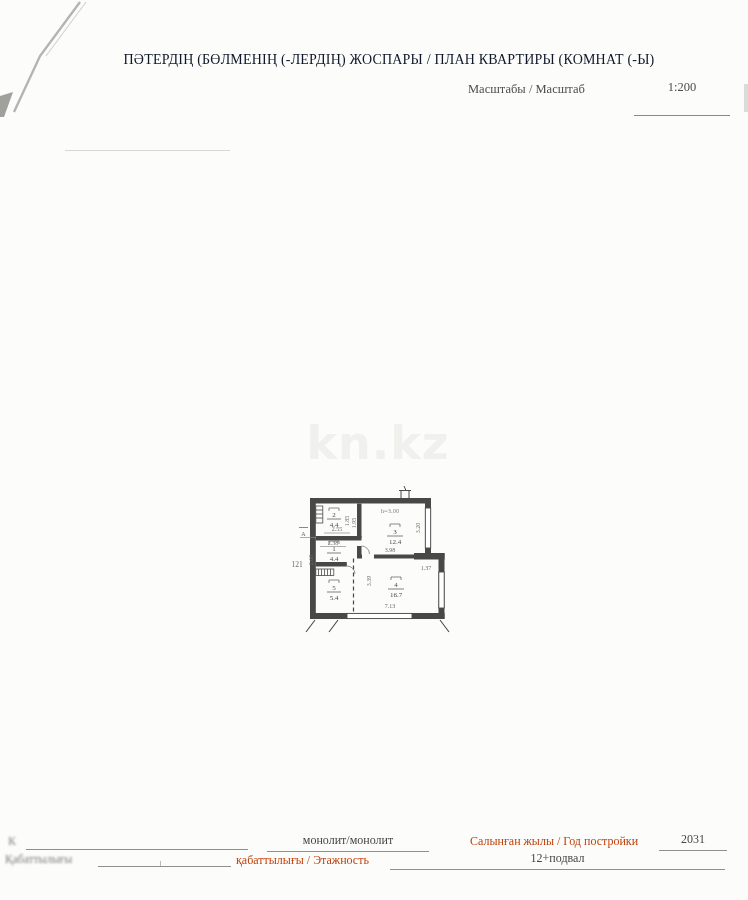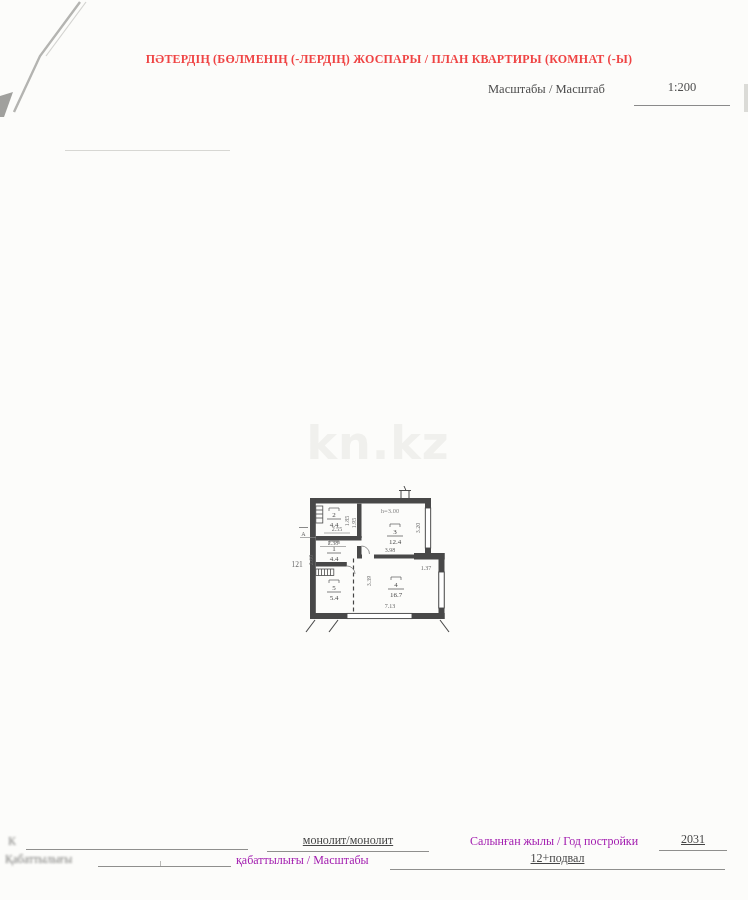--- a/index.html
+++ b/index.html
@@ -5,34 +5,34 @@
   html,body{margin:0;padding:0;}
   body{
     width:748px;height:900px;position:relative;overflow:hidden;
     background:#fcfcfa;
     font-family:"Liberation Serif", serif;
     color:#3c3c3c;
   }
   .abs{position:absolute;}
   .doc-title{
     left:55px;top:52px;width:668px;text-align:center;
-    font-size:12px;font-weight:bold;letter-spacing:.2px;color:#ef4444;
+    font-size:14px;font-weight:normal;letter-spacing:.2px;color:#0f172a;
   }
-  .scale-row{left:488px;top:82px;font-size:12.5px;color:#4e4e4e;}
+  .scale-row{left:468px;top:82px;font-size:12.5px;color:#4e4e4e;}
   .scale-value{left:634px;top:80px;width:96px;text-align:center;font-size:12.5px;
-    border-bottom:1.2px solid #8a8a8a;padding-bottom:10px;color:#4e4e4e;}
+    border-bottom:1.2px solid #8a8a8a;padding-bottom:20px;color:#4e4e4e;}
   .faint-line{left:65px;top:150px;width:165px;height:1px;background:#d7d7d3;}
   .watermark{
     left:283px;top:416px;width:190px;text-align:center;
     font-family:"DejaVu Sans", sans-serif;font-size:46px;font-weight:bold;
     color:#f0f0ed;letter-spacing:1px;user-select:none;
   }
-  .footer-text{font-size:12px;color:#a21caf;white-space:nowrap;}
+  .footer-text{font-size:12px;color:#c2410c;white-space:nowrap;}
   .f-line{border-bottom:1.2px solid #8f8f8d;height:0;}
-  .f-value{font-size:12px;color:#454545;text-align:center;border-bottom:1.2px solid #8f8f8d;padding-bottom:3px;text-decoration:underline;}
+  .f-value{font-size:12px;color:#454545;text-align:center;border-bottom:1.2px solid #8f8f8d;padding-bottom:3px;}
   .faded{filter:blur(0.9px);color:#878785;}
   .faded2{filter:blur(1.2px);color:#7d7d7b;font-size:11.5px;}
   svg text{font-family:"Liberation Serif", serif;}
   .room-num{font-size:7px;fill:#4a4a4a;}
   .room-area{font-size:7px;fill:#4a4a4a;}
   .dim{font-size:6px;fill:#6b6b6b;}
   .dim-big{font-size:7.5px;fill:#6b6b6b;}
   .hgt{font-size:6.5px;fill:#8a8a8a;}
 </style>
 </head>
@@ -177,15 +177,15 @@
 
   <div class="abs footer-text faded" style="left:8px;top:834px;">К</div>
   <div class="abs f-line" style="left:26px;top:849px;width:222px;"></div>
   <div class="abs f-value" style="left:267px;top:833px;width:162px;">монолит/монолит</div>
   <div class="abs footer-text" style="left:470px;top:834px;">Салынған жылы / Год постройки</div>
   <div class="abs f-value" style="left:659px;top:832px;width:68px;">2031</div>
 
   <div class="abs footer-text faded2" style="left:5px;top:853px;">Қабаттылығы</div>
   <div class="abs f-line" style="left:98px;top:866px;width:133px;"></div>
   <div class="abs" style="left:160px;top:861px;width:1px;height:5px;background:#b9b9b6;"></div>
-  <div class="abs footer-text" style="left:236px;top:853px;">қабаттылығы / Масштабы</div>
+  <div class="abs footer-text" style="left:236px;top:853px;">қабаттылығы / Этажность</div>
   <div class="abs f-value" style="left:390px;top:851px;width:335px;text-align:center;">12+подвал</div>
 </div>
 
 </body></html>

